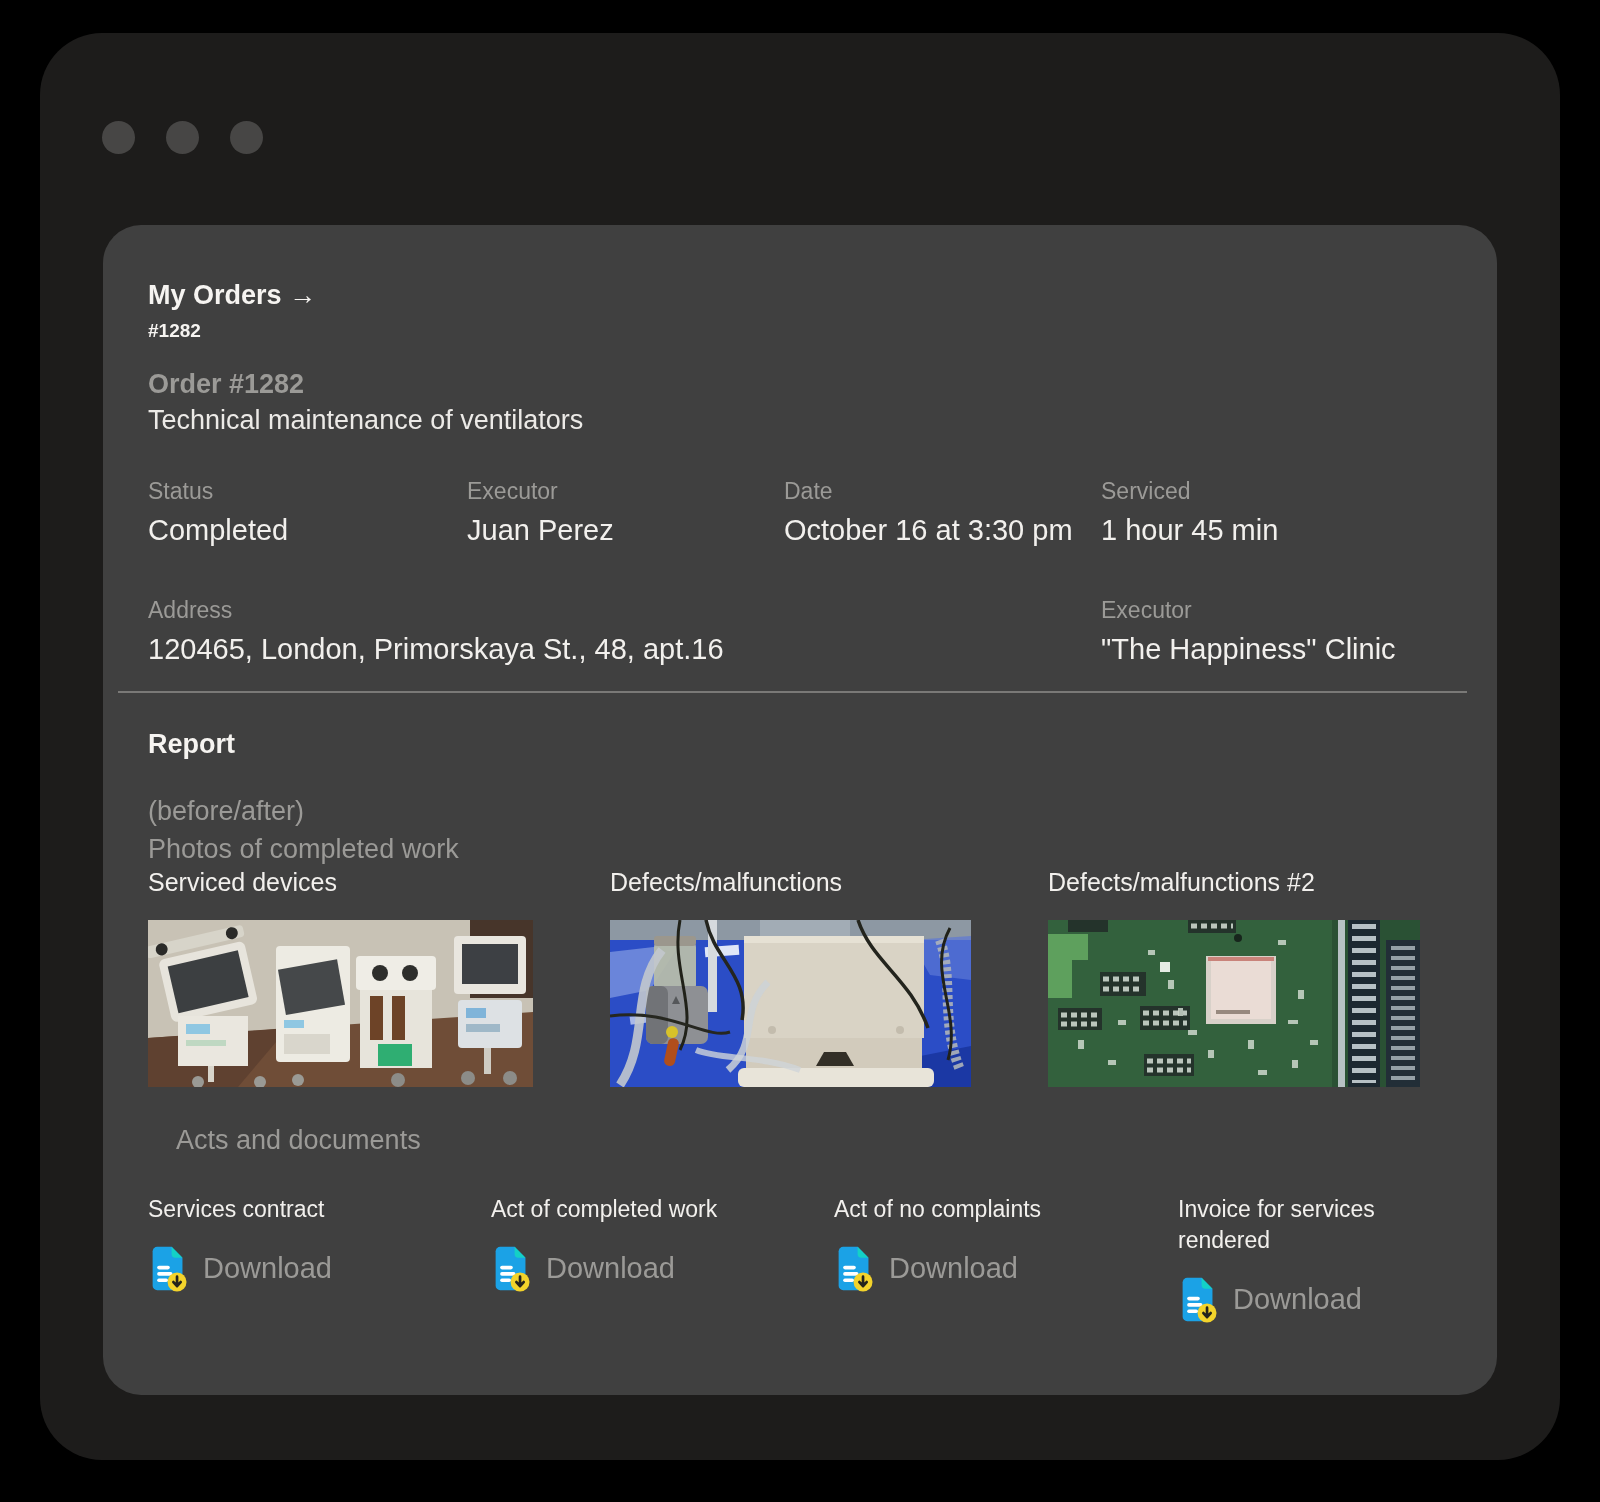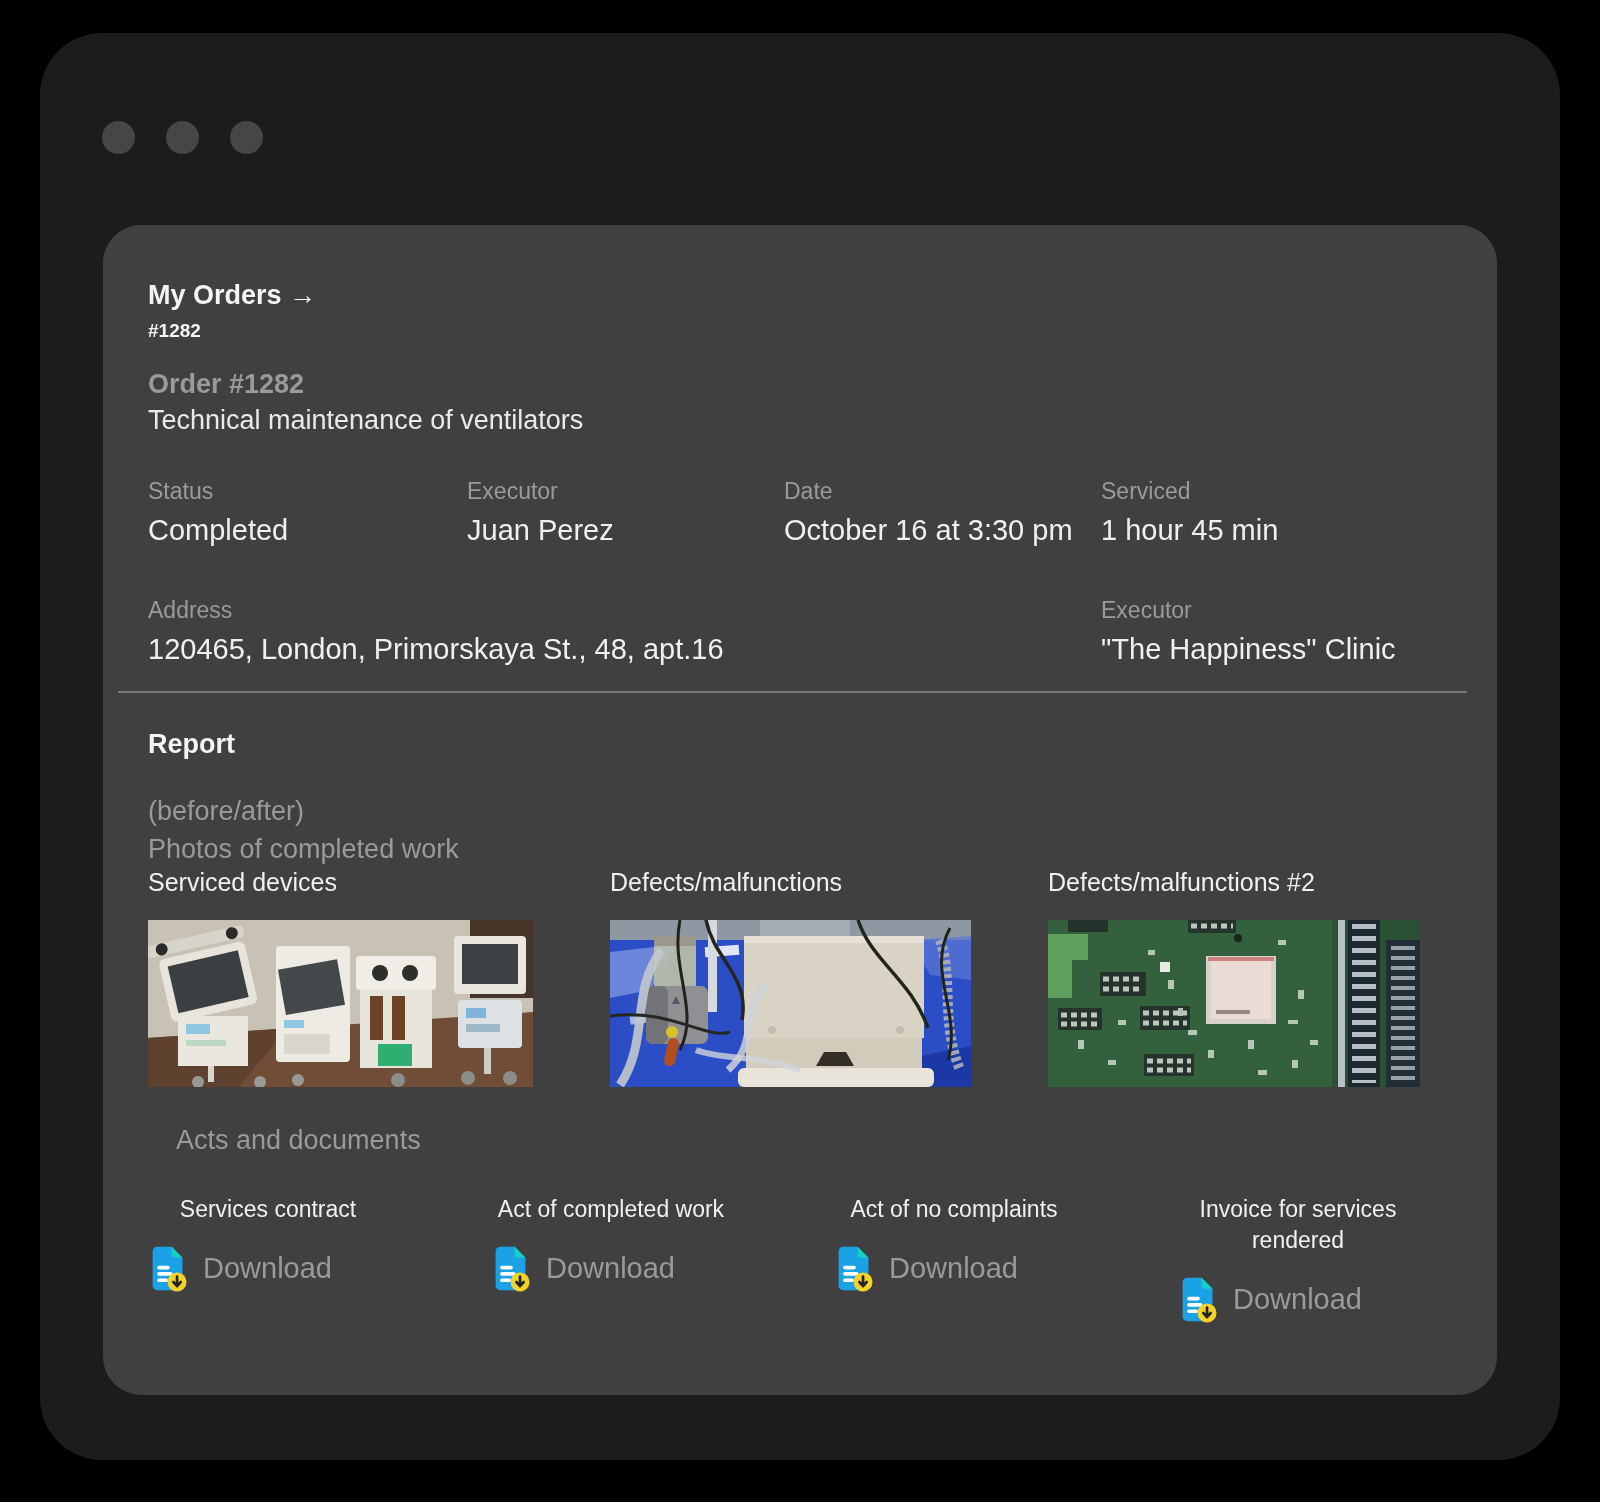--- a/index.html
+++ b/index.html
@@ -36,21 +36,21 @@
   .divider { margin:25px -15px 0 -30px; height:2px; background:#7a7977; }
 
   .report-heading { margin-top:36px; font-size:27px; font-weight:700; color:#f6f4f1; }
   .photos-note { margin-top:32px; font-size:27px; color:#9b9a97; line-height:38px; }
 
   .photos-row { display:grid; grid-template-columns:385px 361px 372px; column-gap:77px; }
   .photo-caption { font-size:25px; color:#f2f0ed; margin-bottom:23px; }
   .photo { width:100%; height:167px; display:block; background:#26312a; }
 
   .docs-heading { margin-top:38px; font-size:27px; color:#9b9a97;margin-left:28px; }
-  .docs-row { margin-top:38px; display:grid; grid-template-columns:343px 343px 344px 1fr;text-align:center; }
+  .docs-row { margin-top:38px; display:grid; grid-template-columns:343px 343px 344px 1fr; }
   .doc-title { font-size:23px; color:#f2f0ed; line-height:31px; max-width:240px; }
   .download { margin-top:20px; display:flex; align-items:center; gap:15px; cursor:pointer; width:max-content; }
   .download-label { font-size:29px; color:#9b9a97; }
 </style>
 </head>
 <body>
 
 <div class="window">
   <div class="dots">
     <span class="dot"></span>

